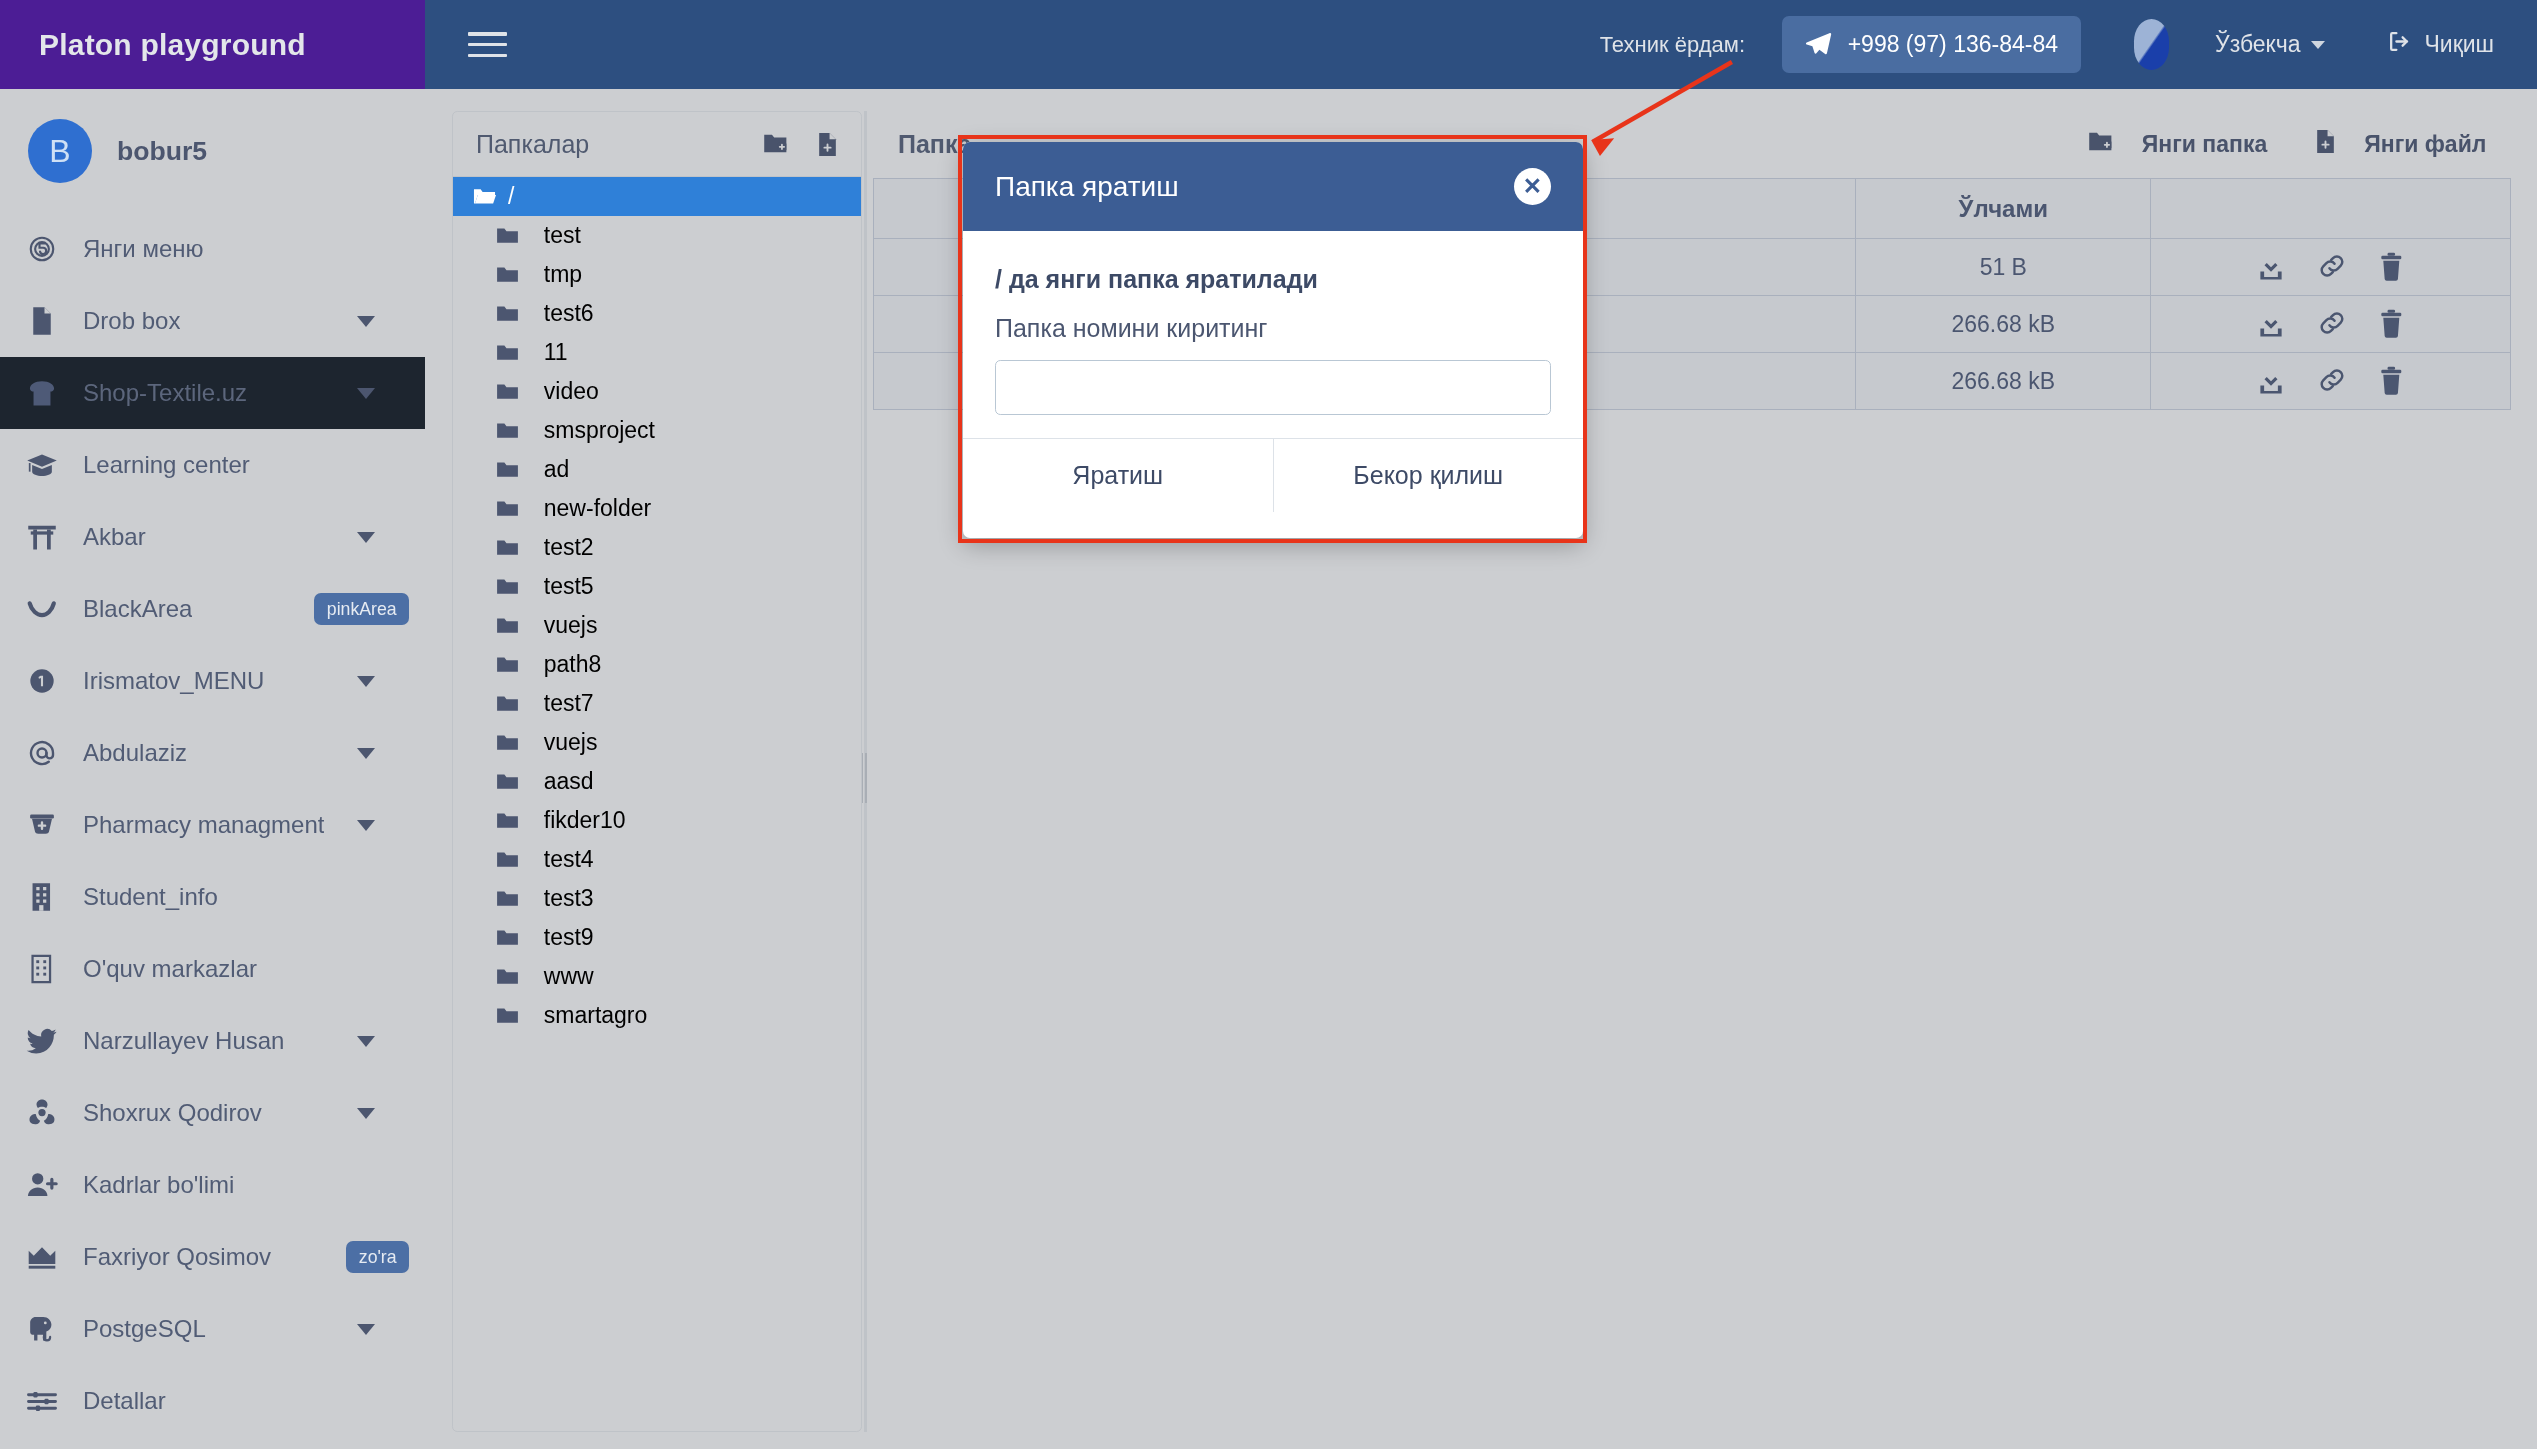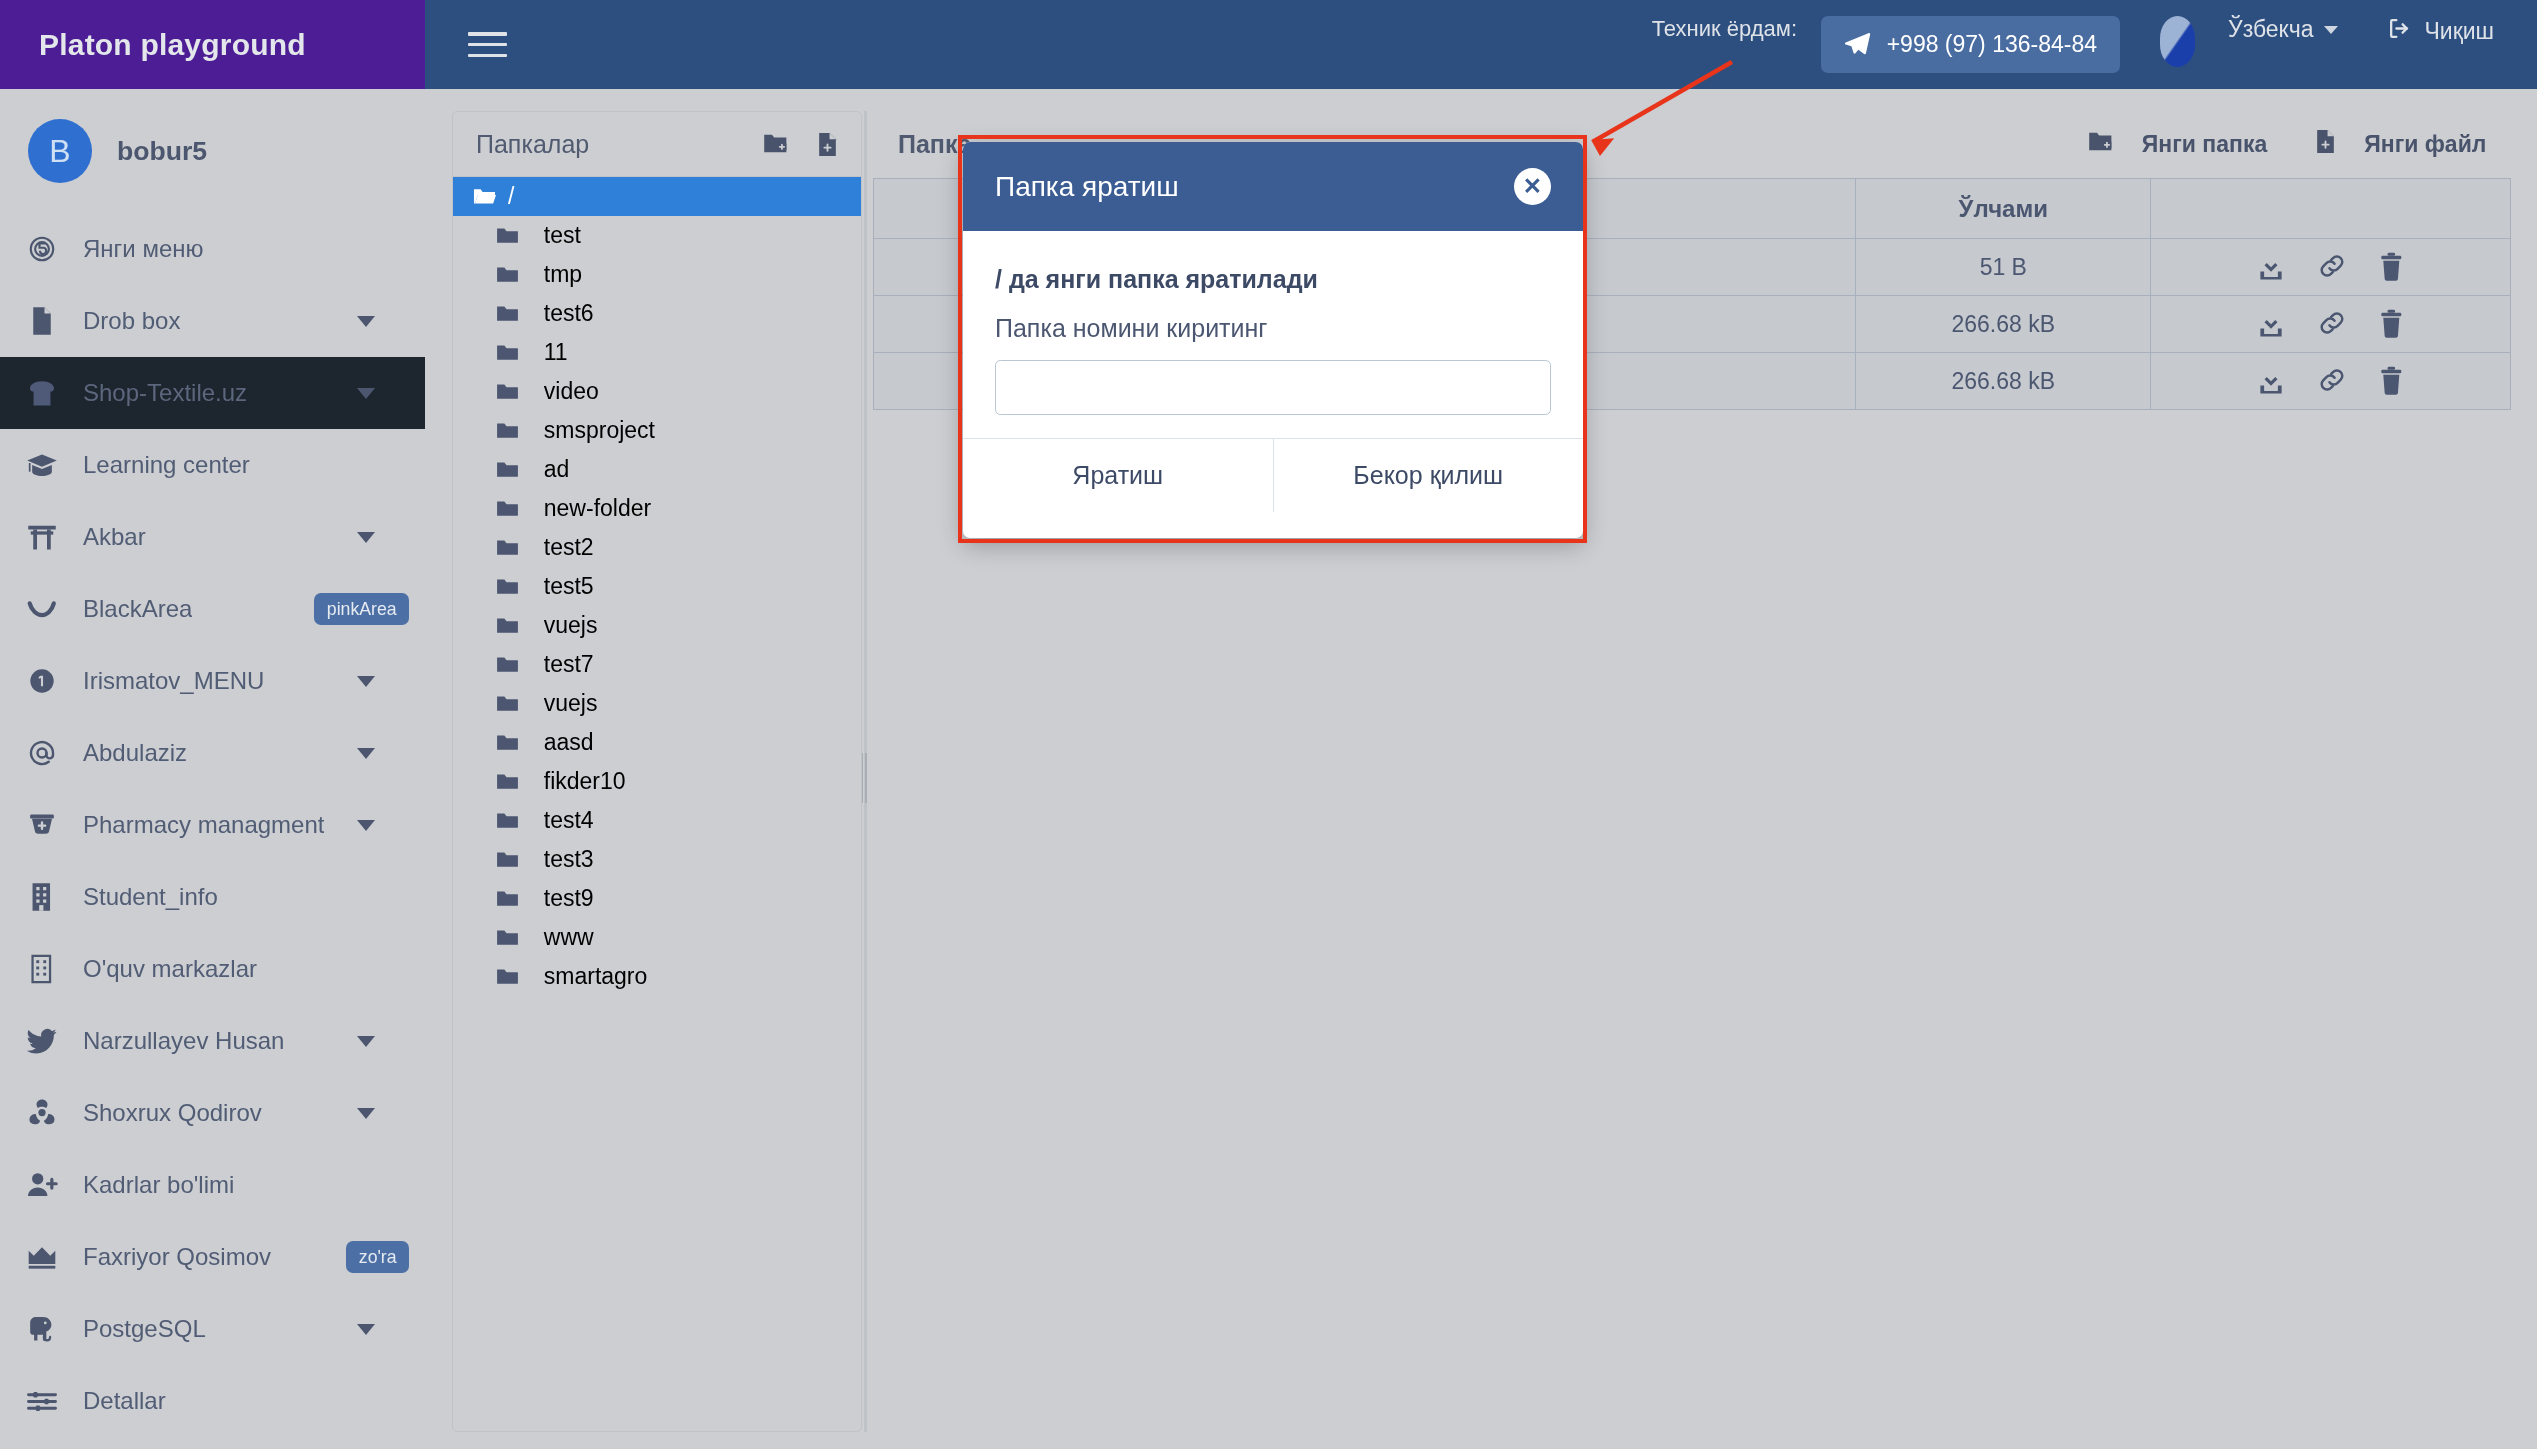--- a/index.html
+++ b/index.html
@@ -22,22 +22,22 @@
     color: #e3e6ea; font-size: 30px; font-weight: bold;
     letter-spacing: 0.2px;
   }
   .hamburger {
     width: 39px; height: 32px; margin-left: 43px; cursor: pointer;
     display: flex; flex-direction: column; justify-content: space-between;
     padding: 3.5px 0;
   }
   .hamburger span { display: block; height: 3.5px; background: #dfe3e8; border-radius: 0.9px; }
   .topbar-right {
-    margin-left: auto; display: flex; align-items: flex-start; padding-right: 44px;
-    gap: 3px;
+    margin-left: auto; display: flex; align-items: center; padding-right: 44px;
+    gap: 16px;
   }
   .support-label { color: #dfe3e8; font-size: 22px; margin-right: 21px; }
   .phone-btn {
     background: #4a6da1; border-radius: 7px; padding: 15px 23px;
     display: flex; align-items: center; gap: 16px;
     color: #fff; font-size: 23px; cursor: pointer;
   }
   .tg-icon { width: 26.6px; height: 26.6px; display: block; }
   .flag {
     width: 35px; height: 51px; margin-left: 37px; border-radius: 21px/26.6px;
@@ -542,20 +542,28 @@
           </span>
           <span>test5</span>
         </div>
         <div class="tree-item">
           <span style="display: inline-flex; margin-right: 12.4px;">
             <svg width="23" height="17.7" viewBox="0 0 22 17" fill="currentColor">
               <path d="M1 1.5h7l2 2.6h11v11H1z"></path>
             </svg>
           </span>
           <span>vuejs</span>
+        </div>
+        <div class="tree-item">
+          <span style="display: inline-flex; margin-right: 12.4px;">
+            <svg width="23" height="17.7" viewBox="0 0 22 17" fill="currentColor">
+              <path d="M1 1.5h7l2 2.6h11v11H1z"></path>
+            </svg>
+          </span>
+          <span>path8</span>
         </div>
         <div class="tree-item">
           <span style="display: inline-flex; margin-right: 12.4px;">
             <svg width="23" height="17.7" viewBox="0 0 22 17" fill="currentColor">
               <path d="M1 1.5h7l2 2.6h11v11H1z"></path>
             </svg>
           </span>
           <span>test7</span>
         </div>
         <div class="tree-item">

